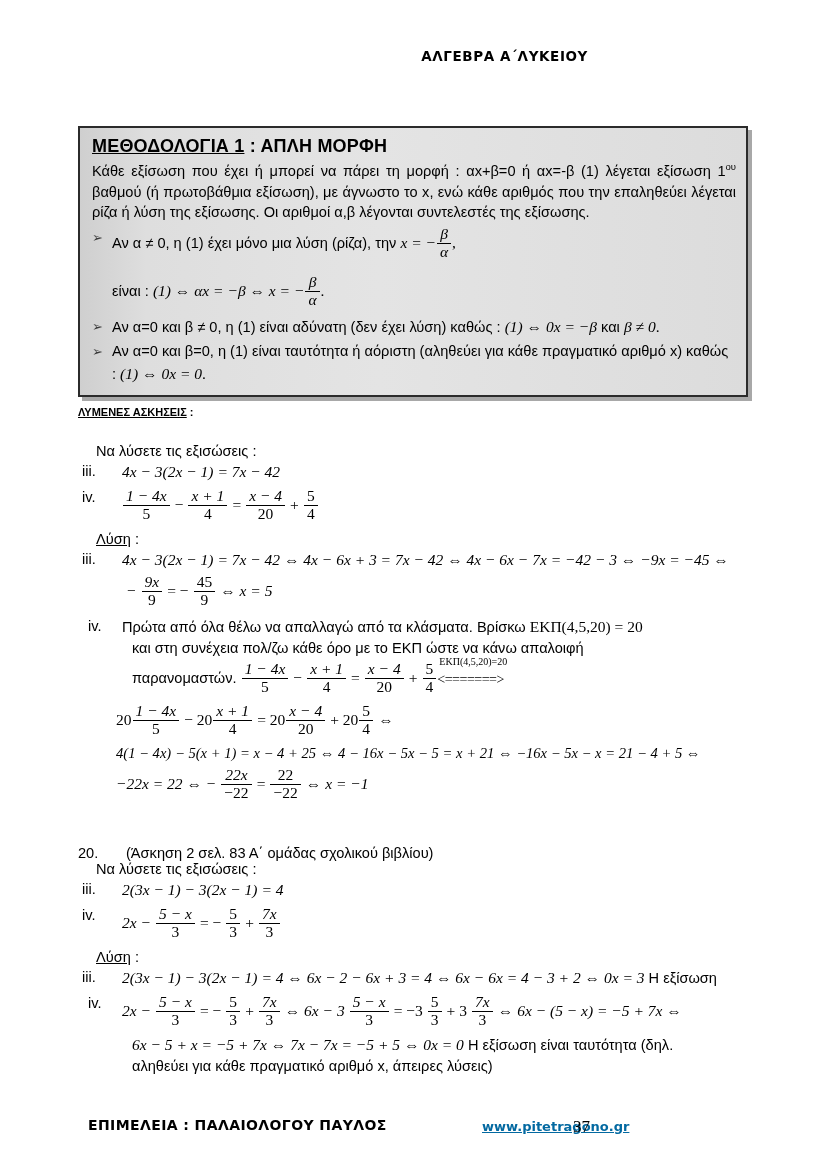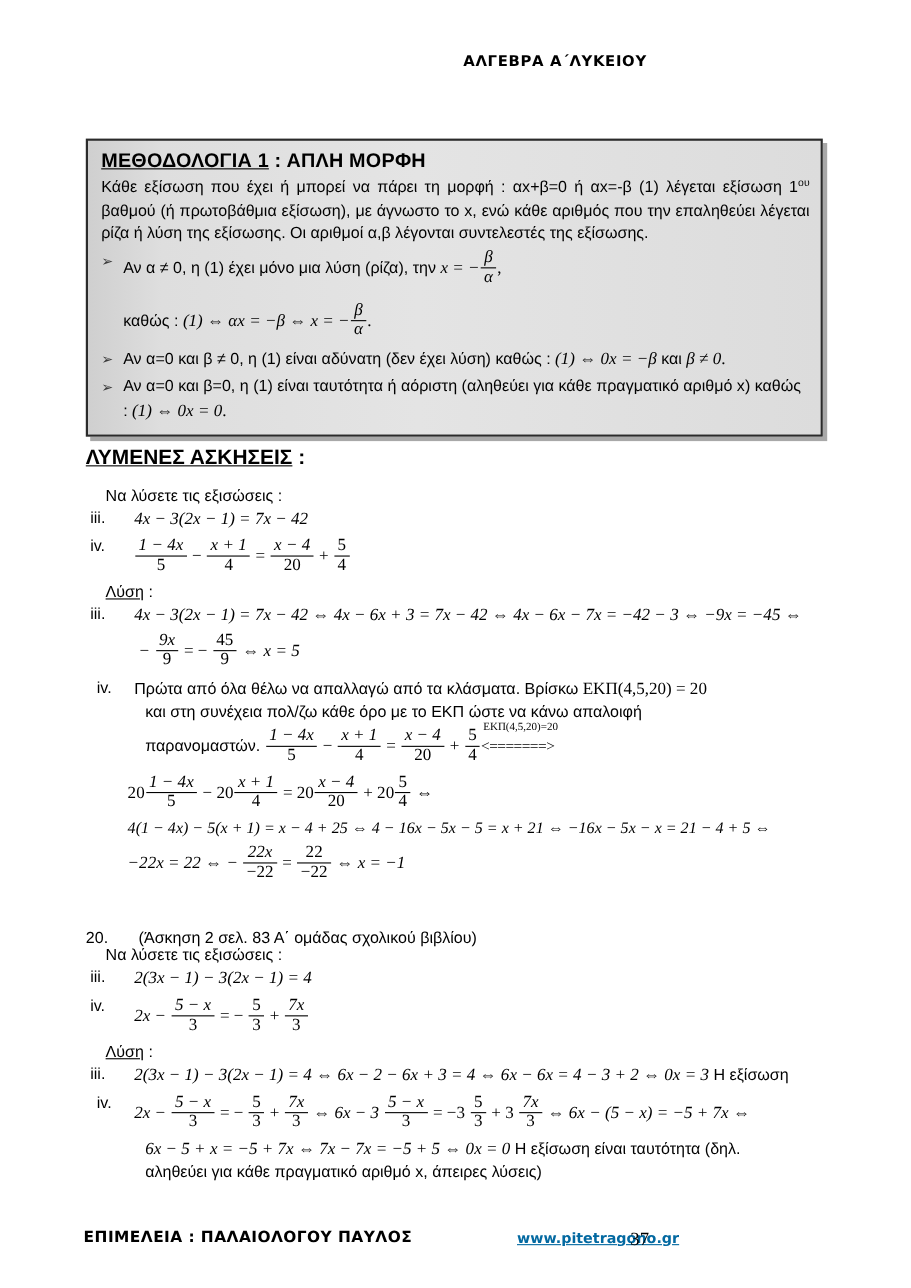--- a/index.html
+++ b/index.html
@@ -94,21 +94,21 @@
     position: relative;
     top: -1px;
   }
   .frac > .num { display: block; padding: 0 3px; border-bottom: 1.2px solid #000; }
   .frac > .den { display: block; padding: 0 3px; }
 
   
   .section-head {
     position: absolute;
     left: 78px;
-    font-size: 19px;
+    font-size: 11px;
     font-weight: bold;
   }
   .section-head .u { text-decoration: underline; }
 
   .block { position: absolute; left: 78px; width: 690px; }
   .ex-num-line { font-size: 14.6px; display: flex; }
   .ex-num { width: 48px; flex: 0 0 48px; }
   .ex-instr { font-size: 14.6px; margin-left: 18px; }
   .item-line { display: flex; font-size: 14.6px; margin-top: 4px; align-items: flex-start; }
   .item-label { flex: 0 0 auto; width: 44px; padding-left: 4px; }
@@ -130,21 +130,21 @@
     position: absolute;
     top: -15px; left: 2px;
     font-size: 10px;
     white-space: nowrap;
   }
   .eq-annot .arrow { font-size: 14px; letter-spacing: -0.5px; }
 
   
   .footer {
     position: absolute;
-    left: 0; right: 0;
+    left: 12px; right: 0;
     bottom: 28px;
     height: 26px;
     margin-top: 17px;
   }
   .footer-author {
     position: absolute;
     left: 76px; top: 0;
     font-family: "DejaVu Sans", sans-serif;
     font-weight: bold;
     font-size: 14px;
@@ -185,21 +185,21 @@
     </p>
 
     <div class="bullet-row">
       <span class="bullet-mark">➢</span>
       <span class="bullet-body">
         <span>Αν α ≠ 0, η (1) έχει μόνο μια λύση (ρίζα), την </span><span class="mi">x = −</span><span class="frac"><span class="num mg">β</span><span class="den mg">α</span></span><span class="m">,</span>
       </span>
     </div>
 
     <div class="bullet-sub">
-      <span>καθώς : </span><span class="mi">(1) ⇔ αx = −β ⇔ x = −</span><span class="frac"><span class="num mg">β</span><span class="den mg">α</span></span><span class="m">.</span>
+      <span>είναι : </span><span class="mi">(1) ⇔ αx = −β ⇔ x = −</span><span class="frac"><span class="num mg">β</span><span class="den mg">α</span></span><span class="m">.</span>
     </div>
 
     <div class="bullet-row">
       <span class="bullet-mark">➢</span>
       <span class="bullet-body">
         <span>Αν α=0 και β ≠ 0, η (1) είναι αδύνατη (δεν έχει λύση) καθώς : </span><span class="mi">(1) ⇔ 0x = −β</span><span> και </span><span class="mg">β ≠ 0</span><span class="m">.</span>
       </span>
     </div>
 
     <div class="bullet-row">

